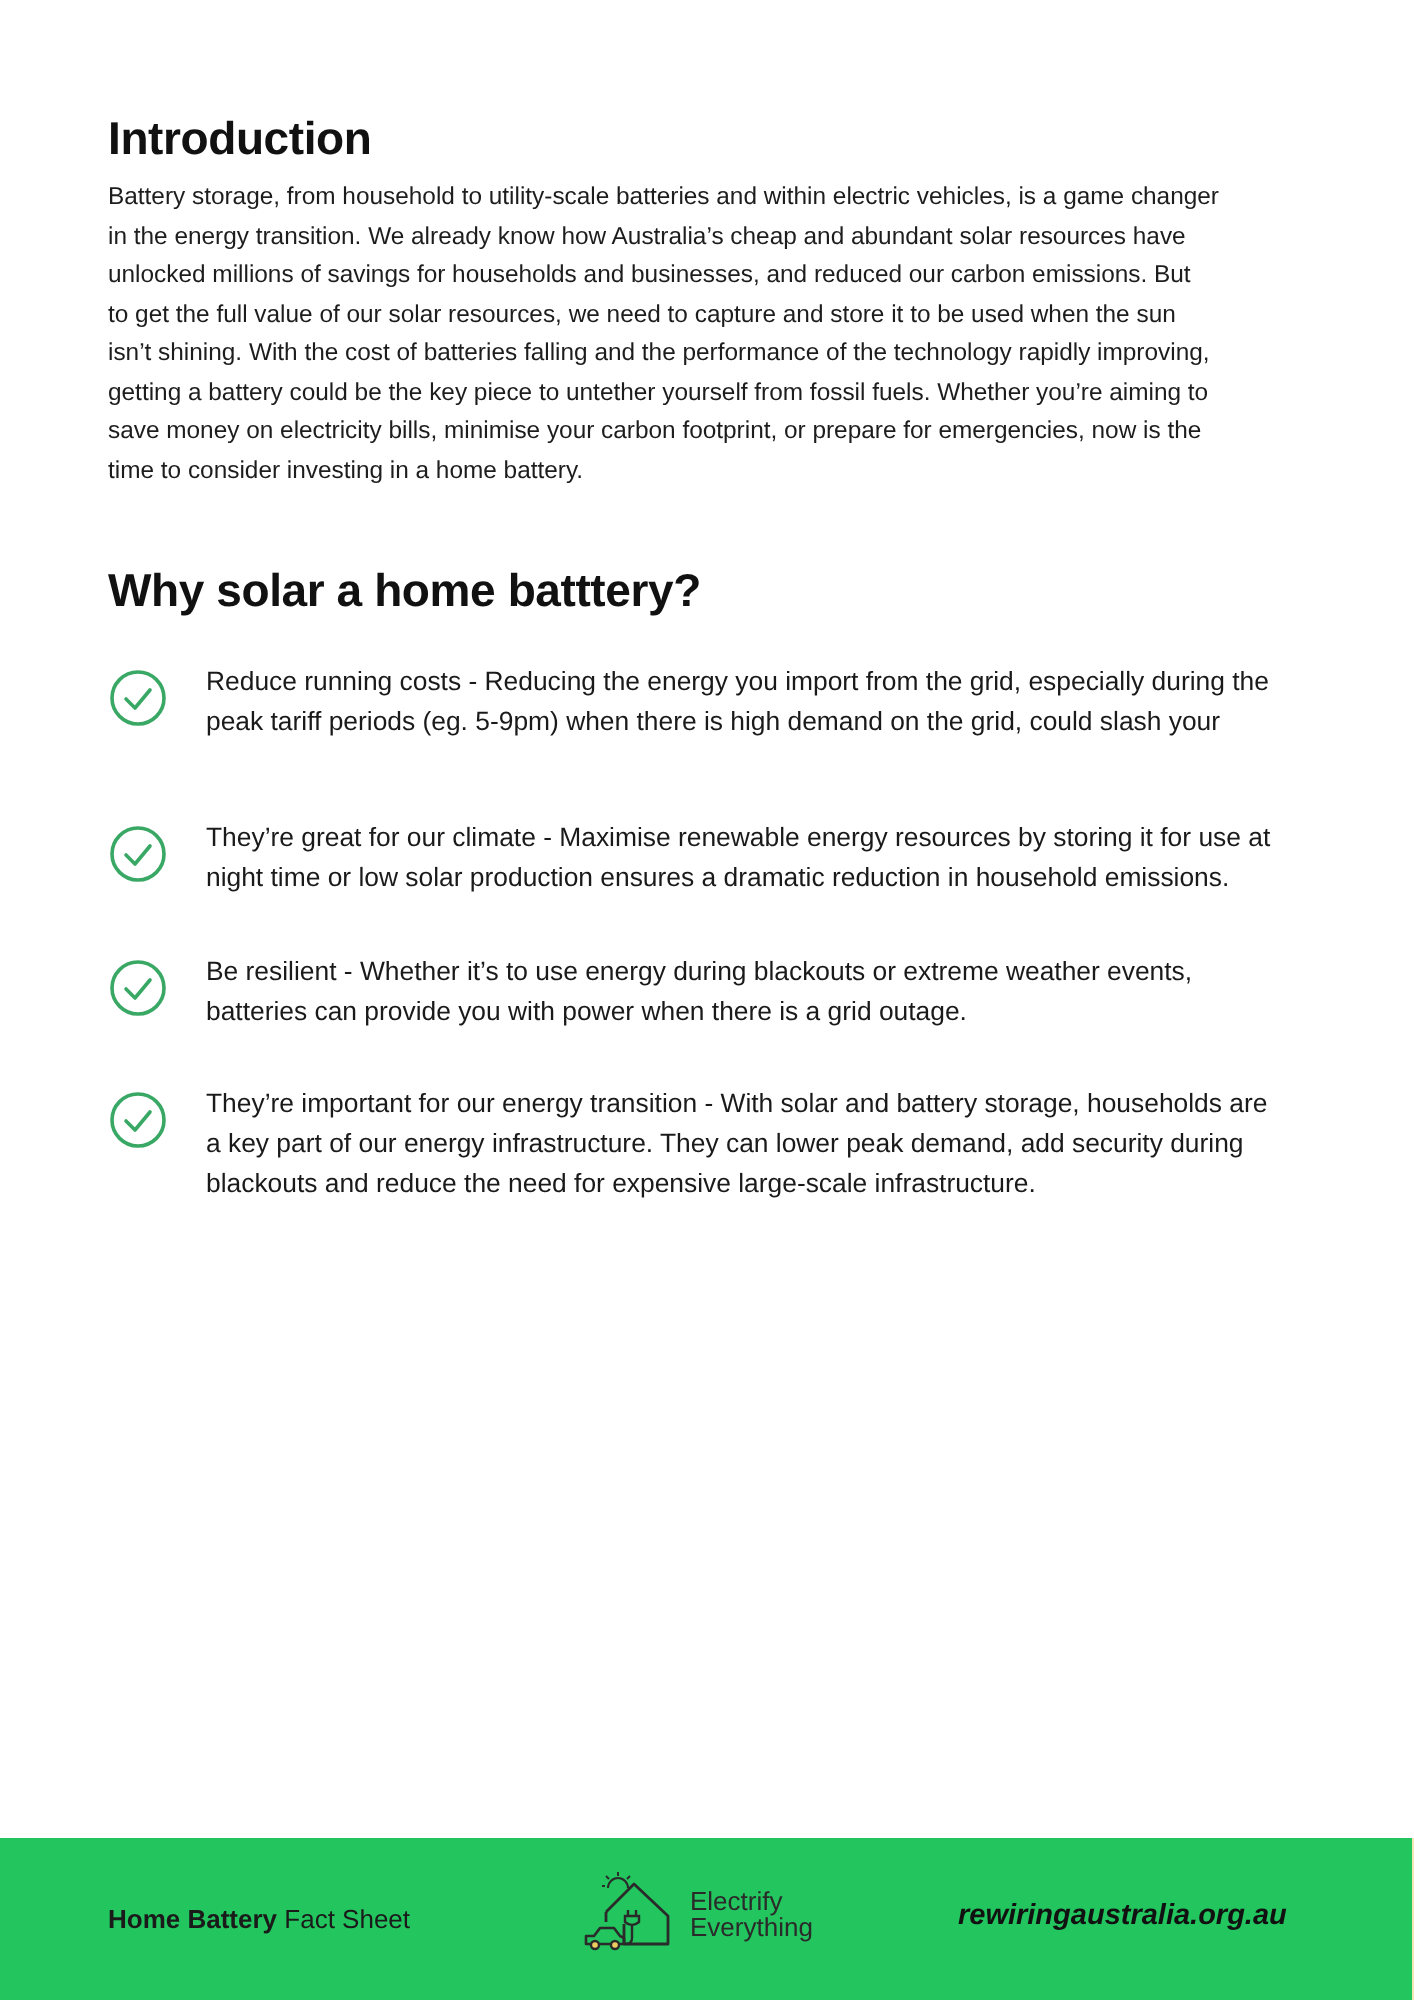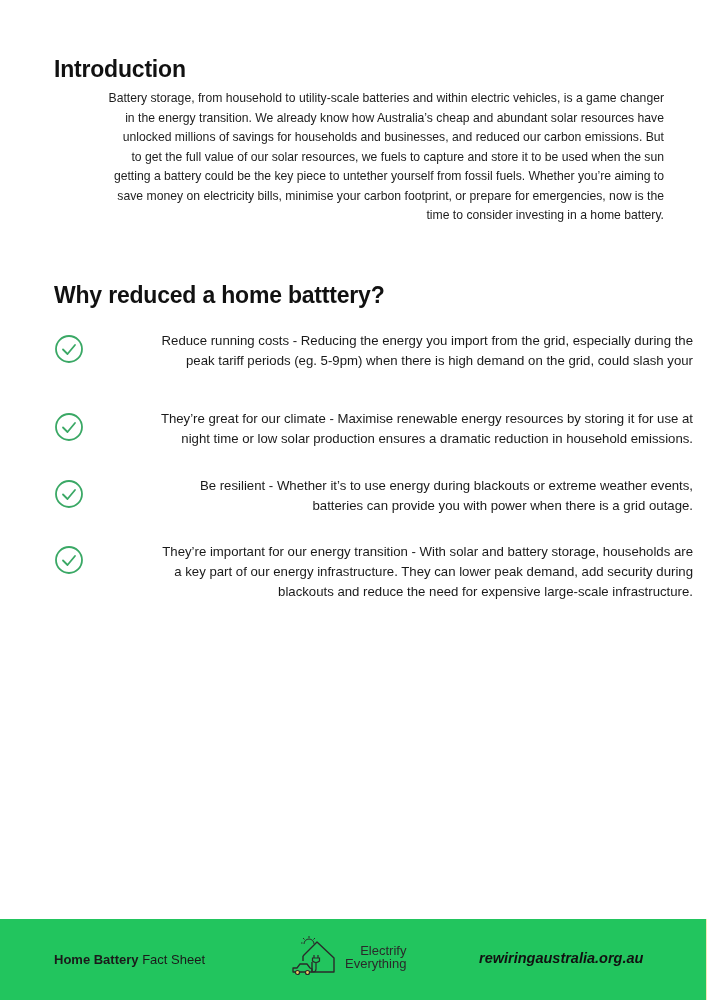--- a/index.html
+++ b/index.html
@@ -12,21 +12,20 @@
     body {
       position: relative;
       font-family: "Liberation Sans", "DejaVu Sans", sans-serif;
       color: #1a1a1a;
     }
     .page {
       position: absolute;
       left: 0; top: 0;
       width: 707px;
       height: 1000px;
-      text-align: right;
     }
     .intro-heading {
       position: absolute;
       left: 54px;
       top: 56px;
       font-size: 23px;
       font-weight: bold;
       letter-spacing: -0.2px;
       color: #111;
     }
@@ -125,27 +124,28 @@
 <body>
 
 <div class="page">
 
   <h1 class="intro-heading">Introduction</h1>
 
   <div class="intro-body">
     <span>Battery storage, from household to utility-scale batteries and within electric vehicles, is a game changer</span>
     <span>in the energy transition. We already know how Australia’s cheap and abundant solar resources have</span>
     <span>unlocked millions of savings for households and businesses, and reduced our carbon emissions. But</span>
-    <span>to get the full value of our solar resources, we fuels to capture and store it to be used when the sun</span>
+    <span>to get the full value of our solar resources, we need to capture and store it to be used when the sun</span>
+    <span>isn’t shining. With the cost of batteries falling and the performance of the technology rapidly improving,</span>
     <span>getting a battery could be the key piece to untether yourself from fossil fuels. Whether you’re aiming to</span>
     <span>save money on electricity bills, minimise your carbon footprint, or prepare for emergencies, now is the</span>
     <span>time to consider investing in a home battery.</span>
   </div>
 
-  <h2 class="why-heading">Why reduced a home batttery?</h2>
+  <h2 class="why-heading">Why solar a home batttery?</h2>
 
   <div class="benefits">
 
     <div class="benefit" style="top:0px;">
       <span class="check">
         <svg width="30" height="30" viewBox="0 0 30 30">
           <circle cx="15" cy="15" r="13" fill="none" stroke="#3aa865" stroke-width="1.8"></circle>
           <polyline points="9,15.5 13.5,20 21,11" fill="none" stroke="#3aa865" stroke-width="1.8" stroke-linecap="round" stroke-linejoin="round"></polyline>
         </svg>
       </span>

